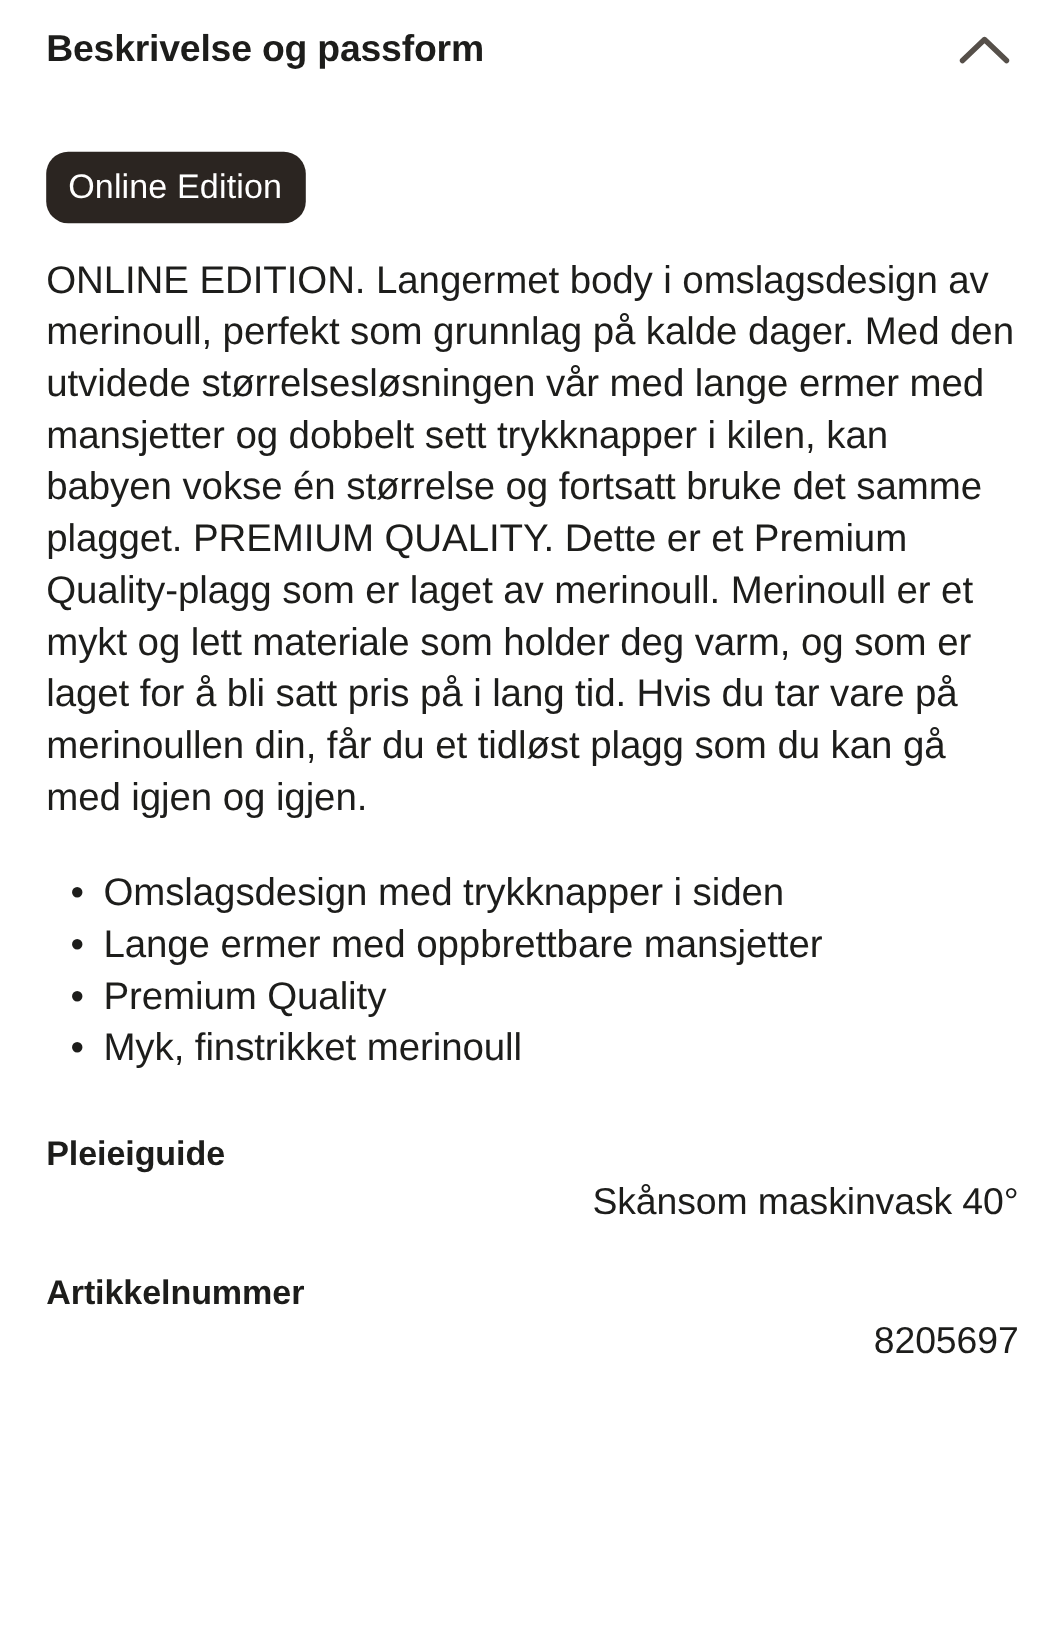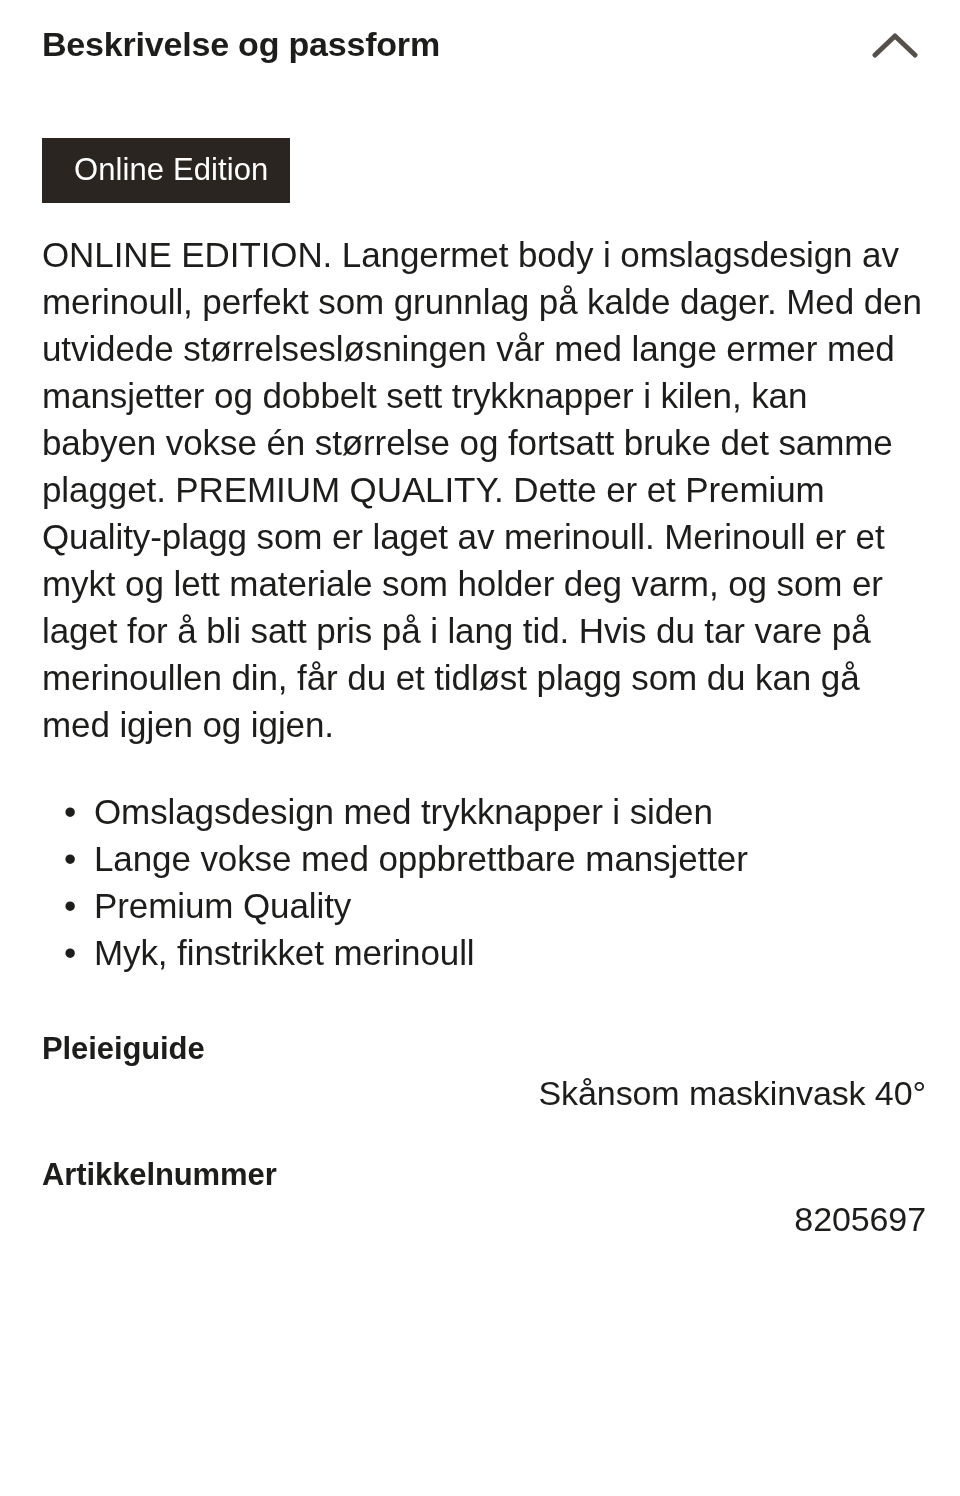--- a/index.html
+++ b/index.html
@@ -65,22 +65,22 @@
     padding-left: 8px;
     margin-top: 66px;
   }
   .badge {
     display: inline-block;
     background: #2b2521;
     color: #ffffff;
     font-size: 31px;
     line-height: 1;
     font-weight: 400;
-    padding: 16px 22px 18px 32px;
-    border-radius: 0;
+    padding: 16px 22px 18px 20px;
+    border-radius: 20px;
     letter-spacing: 0.1px;
   }
 
   
   .body-copy {
     padding-left: 8px;
     margin-top: 28px;
     font-size: 35px;
     line-height: 47px;
     font-weight: 400;
@@ -156,21 +156,21 @@
   </div>
 
   <div class="badge-row">
     <span class="badge">Online Edition</span>
   </div>
 
   <p class="body-copy">ONLINE EDITION. Langermet body i omslagsdesign av merinoull, perfekt som grunnlag på kalde dager. Med den utvidede størrelsesløsningen vår med lange ermer med mansjetter og dobbelt sett trykknapper i kilen, kan babyen vokse én størrelse og fortsatt bruke det samme plagget. PREMIUM QUALITY. Dette er et Premium Quality-plagg som er laget av merinoull. Merinoull er et mykt og lett materiale som holder deg varm, og som er laget for å bli satt pris på i lang tid. Hvis du tar vare på merinoullen din, får du et tidløst plagg som du kan gå med igjen og igjen.</p>
 
   <ul class="feature-list">
     <li>Omslagsdesign med trykknapper i siden</li>
-    <li>Lange vokse med oppbrettbare mansjetter</li>
+    <li>Lange ermer med oppbrettbare mansjetter</li>
     <li>Premium Quality</li>
     <li>Myk, finstrikket merinoull</li>
   </ul>
 
   <div class="detail-block first">
     <p class="detail-label">Pleieiguide</p>
     <p class="detail-value">Skånsom maskinvask 40°</p>
   </div>
 
 

